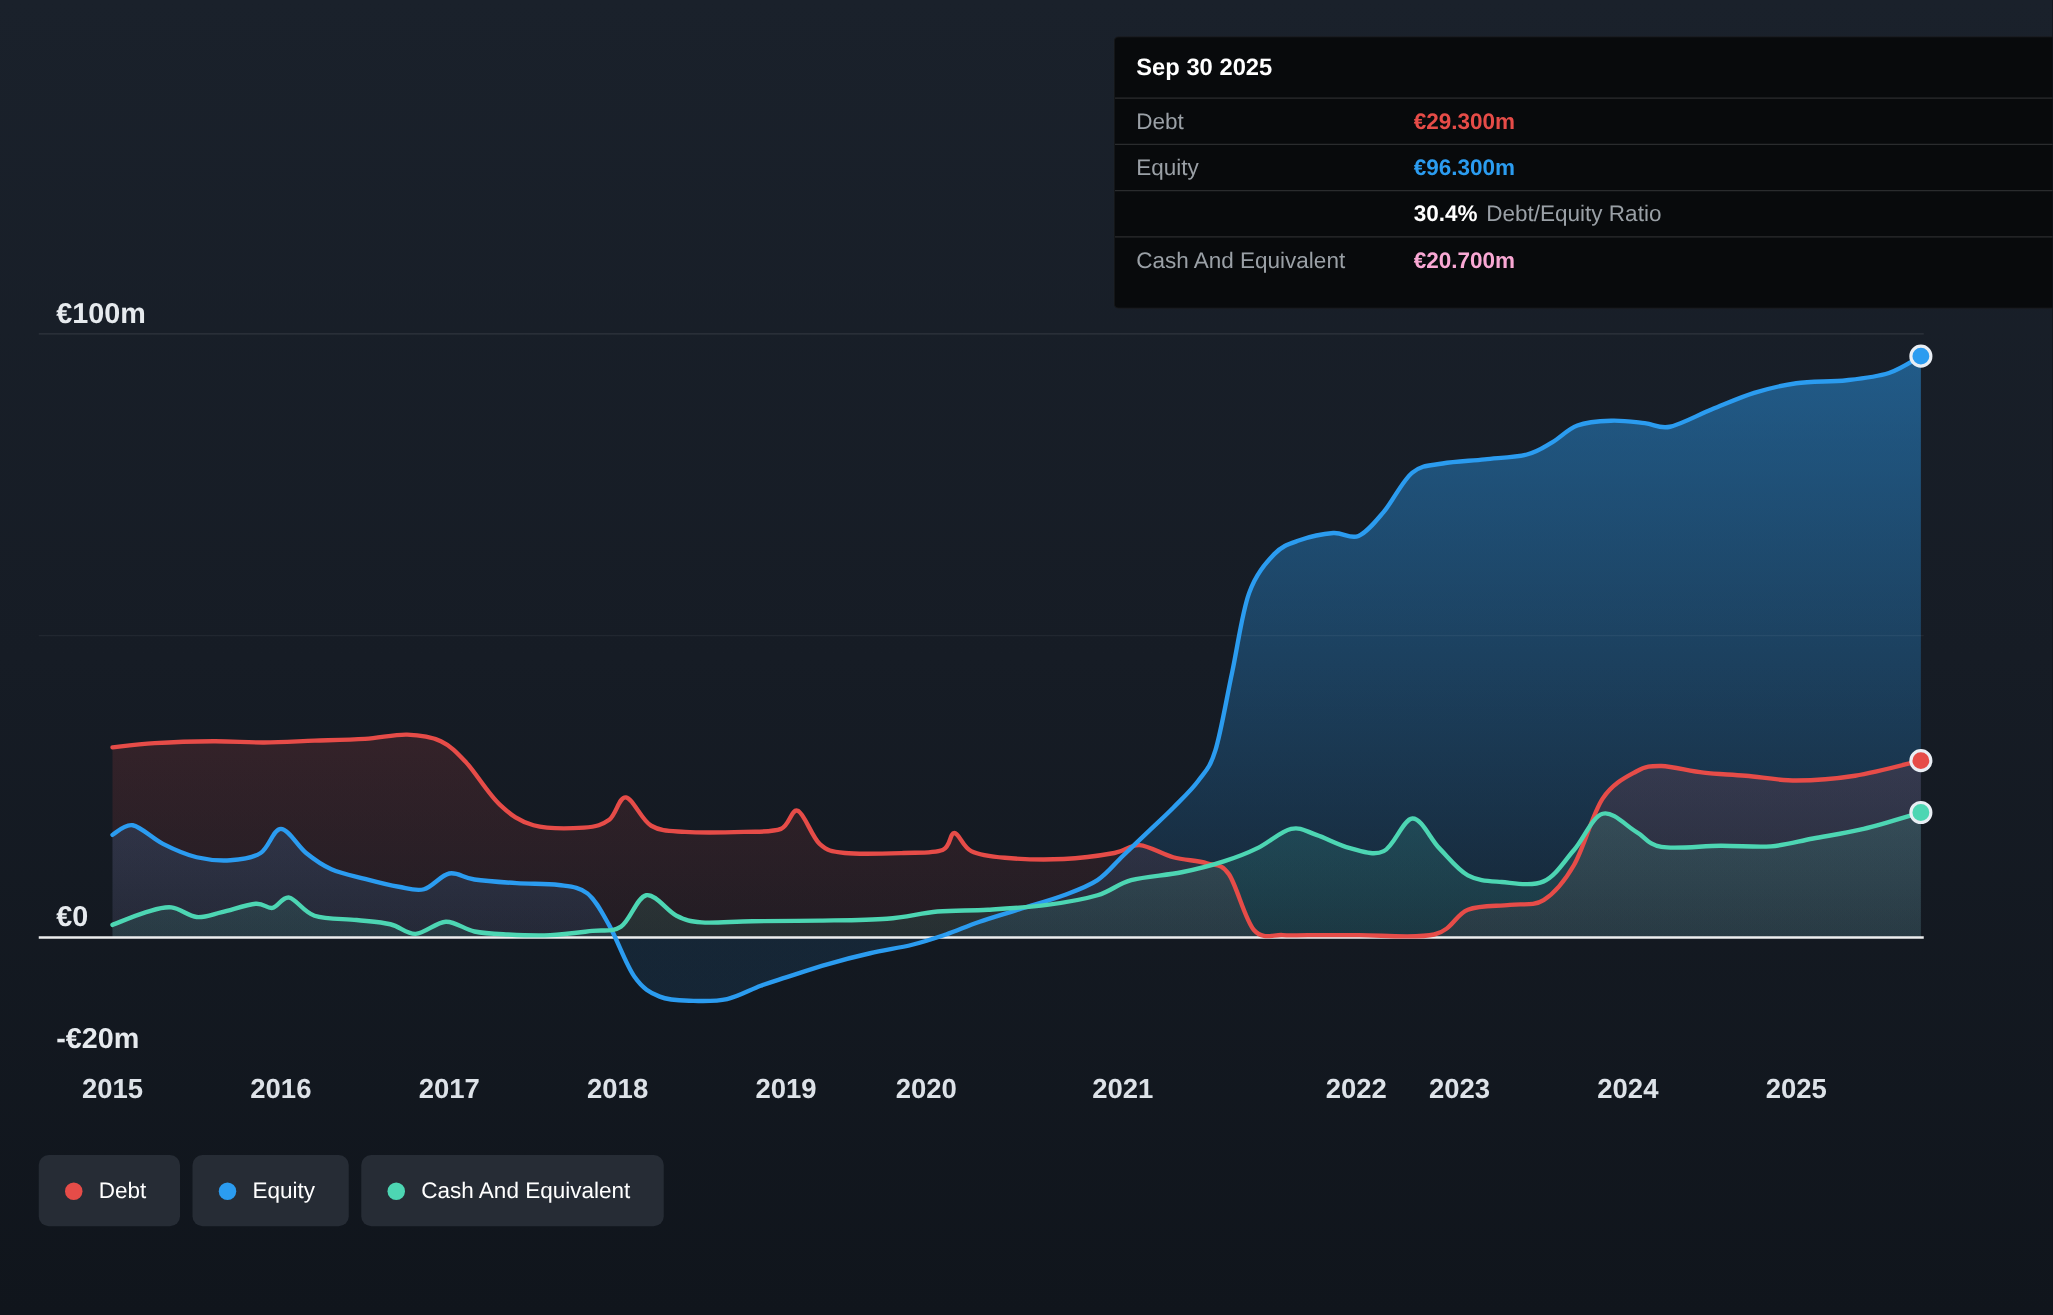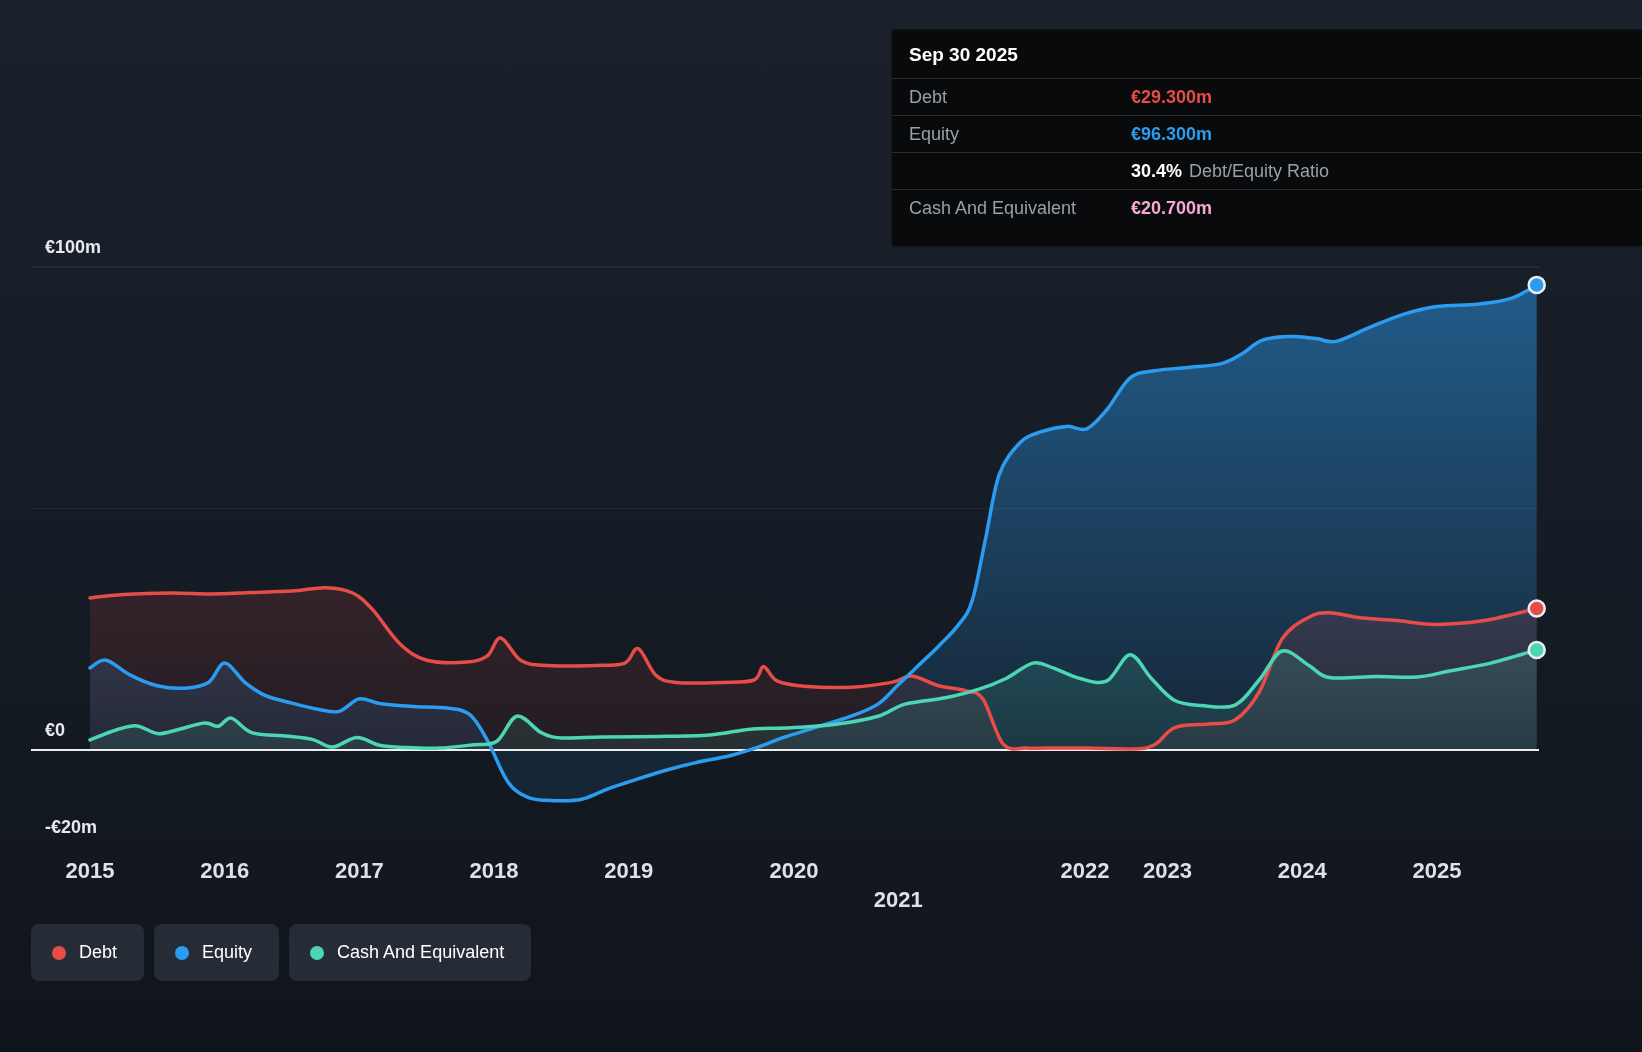--- a/index.html
+++ b/index.html
@@ -1,20 +1,20 @@
 <!DOCTYPE html>
 <html><head>
 <meta charset="utf-8">
 <style>
   html,body{margin:0;padding:0;background:#10151c;}
   body{width:1642px;height:1052px;overflow:hidden;font-family:"Liberation Sans",sans-serif;}
   .stage{position:relative;width:1642px;height:1052px;
          background:linear-gradient(180deg,#1a212b 0%,#161c25 50%,#10151c 100%);}
   svg{position:absolute;left:0;top:0;}
-  .y-label{position:absolute;left:45px;font-size:18px;font-weight:700;color:#e6eaee;}
+  .y-label{position:absolute;left:45px;font-size:23px;font-weight:700;color:#e6eaee;}
   .x-label{position:absolute;width:90px;text-align:center;font-size:22px;font-weight:700;color:#dde2e8;top:858px;}
   
   .tooltip{position:absolute;left:891px;top:29px;width:756px;box-sizing:border-box;
            background:rgba(8,9,11,0.97);border:1px solid rgba(255,255,255,0.05);
            border-radius:4px;padding-bottom:20px;color:#fff;}
   .tt-title{padding:14px 17px 12px;font-size:19px;font-weight:700;color:#ffffff;}
   .tt-row{display:flex;align-items:center;padding:7px 17px;border-top:1px solid rgba(255,255,255,0.14);
           font-size:18px;line-height:22px;}
   .tt-label{width:222px;flex:0 0 222px;color:#9aa0a6;}
   .tt-value{font-weight:700;}
@@ -63,22 +63,22 @@
       <div class="y-label" style="top: 237px;">€100m</div>
       <div class="y-label" style="top: 720px;">€0</div>
       <div class="y-label" style="top: 816.6px;">-€20m</div>
     </div>
   <div id="xlabels">
       <div class="x-label" style="left: 45px;">2015</div>
       <div class="x-label" style="left: 179.7px;">2016</div>
       <div class="x-label" style="left: 314.4px;">2017</div>
       <div class="x-label" style="left: 449.1px;">2018</div>
       <div class="x-label" style="left: 583.8px; text-align: center;">2019</div>
-      <div class="x-label" style="left: 749px;">2020</div>
-      <div class="x-label" style="left: 853.2px; margin-top: 29px;">2021</div>
+      <div class="x-label" style="left: 696px;">2020</div>
+      <div class="x-label" style="left: 853.2px;">2021</div>
       <div class="x-label" style="left: 1040px;">2022</div>
       <div class="x-label" style="left: 1122.6px;">2023</div>
       <div class="x-label" style="left: 1257.3px;">2024</div>
       <div class="x-label" style="left: 1392px;">2025</div>
     </div>
 
   <div class="tooltip">
     <div class="tt-title">Sep 30 2025</div>
     <div class="tt-row">
       <span class="tt-label">Debt</span>

